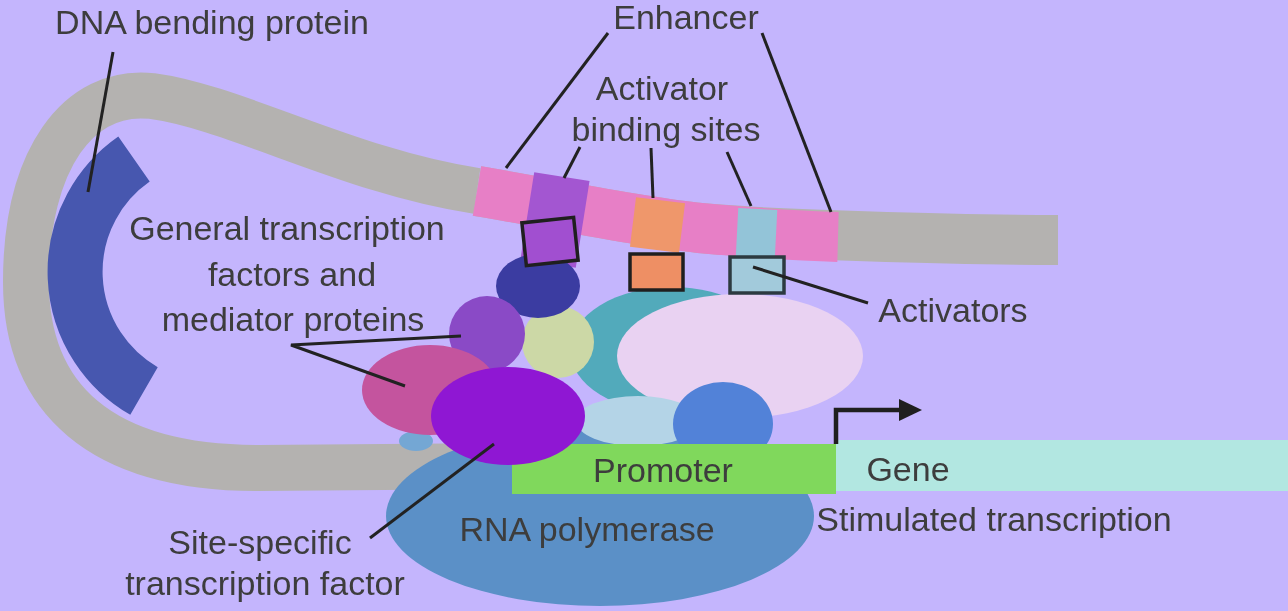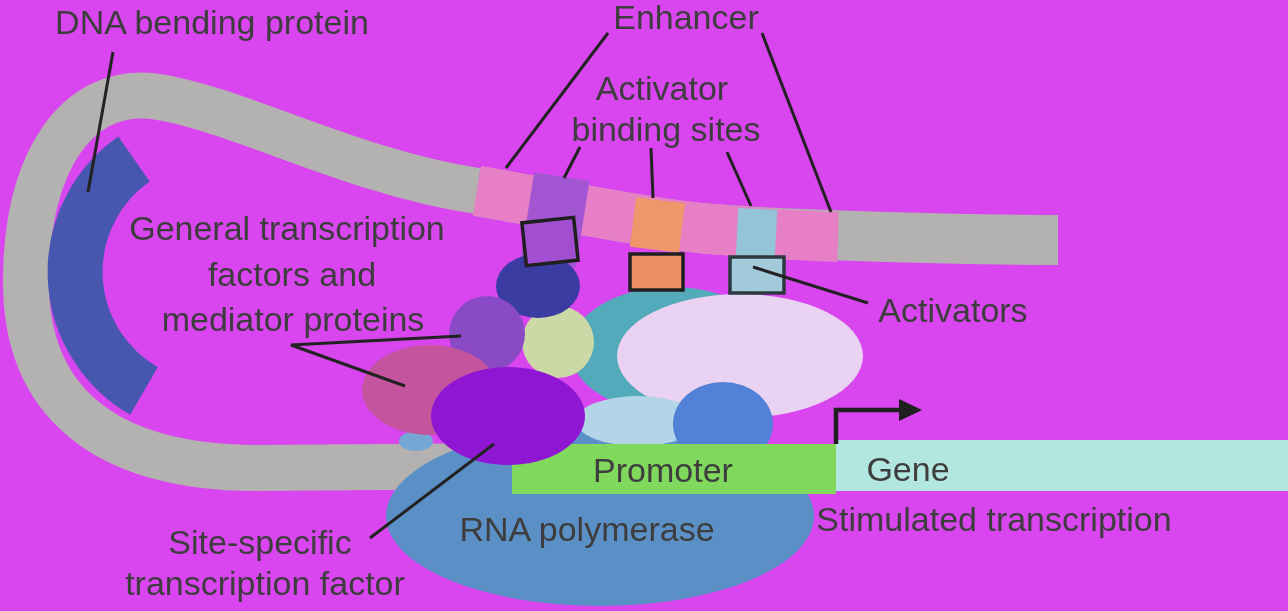--- a/index.html
+++ b/index.html
@@ -1,19 +1,19 @@
 <!DOCTYPE html>
 <html><head>
 <meta charset="utf-8">
 <style>
   html,body{margin:0;padding:0;background:#ffffff;}
   .stage{
     position:relative;
     width:1288px;height:611px;
-    background:#d946ef;
+    background:#c4b5fd;
     overflow:hidden;
     font-family:"Liberation Sans", sans-serif;
   }
   svg{display:block;}
   svg text{
     font-family:"Liberation Sans", sans-serif;
     font-size:34px;
     text-anchor:middle;
   }
 </style>

